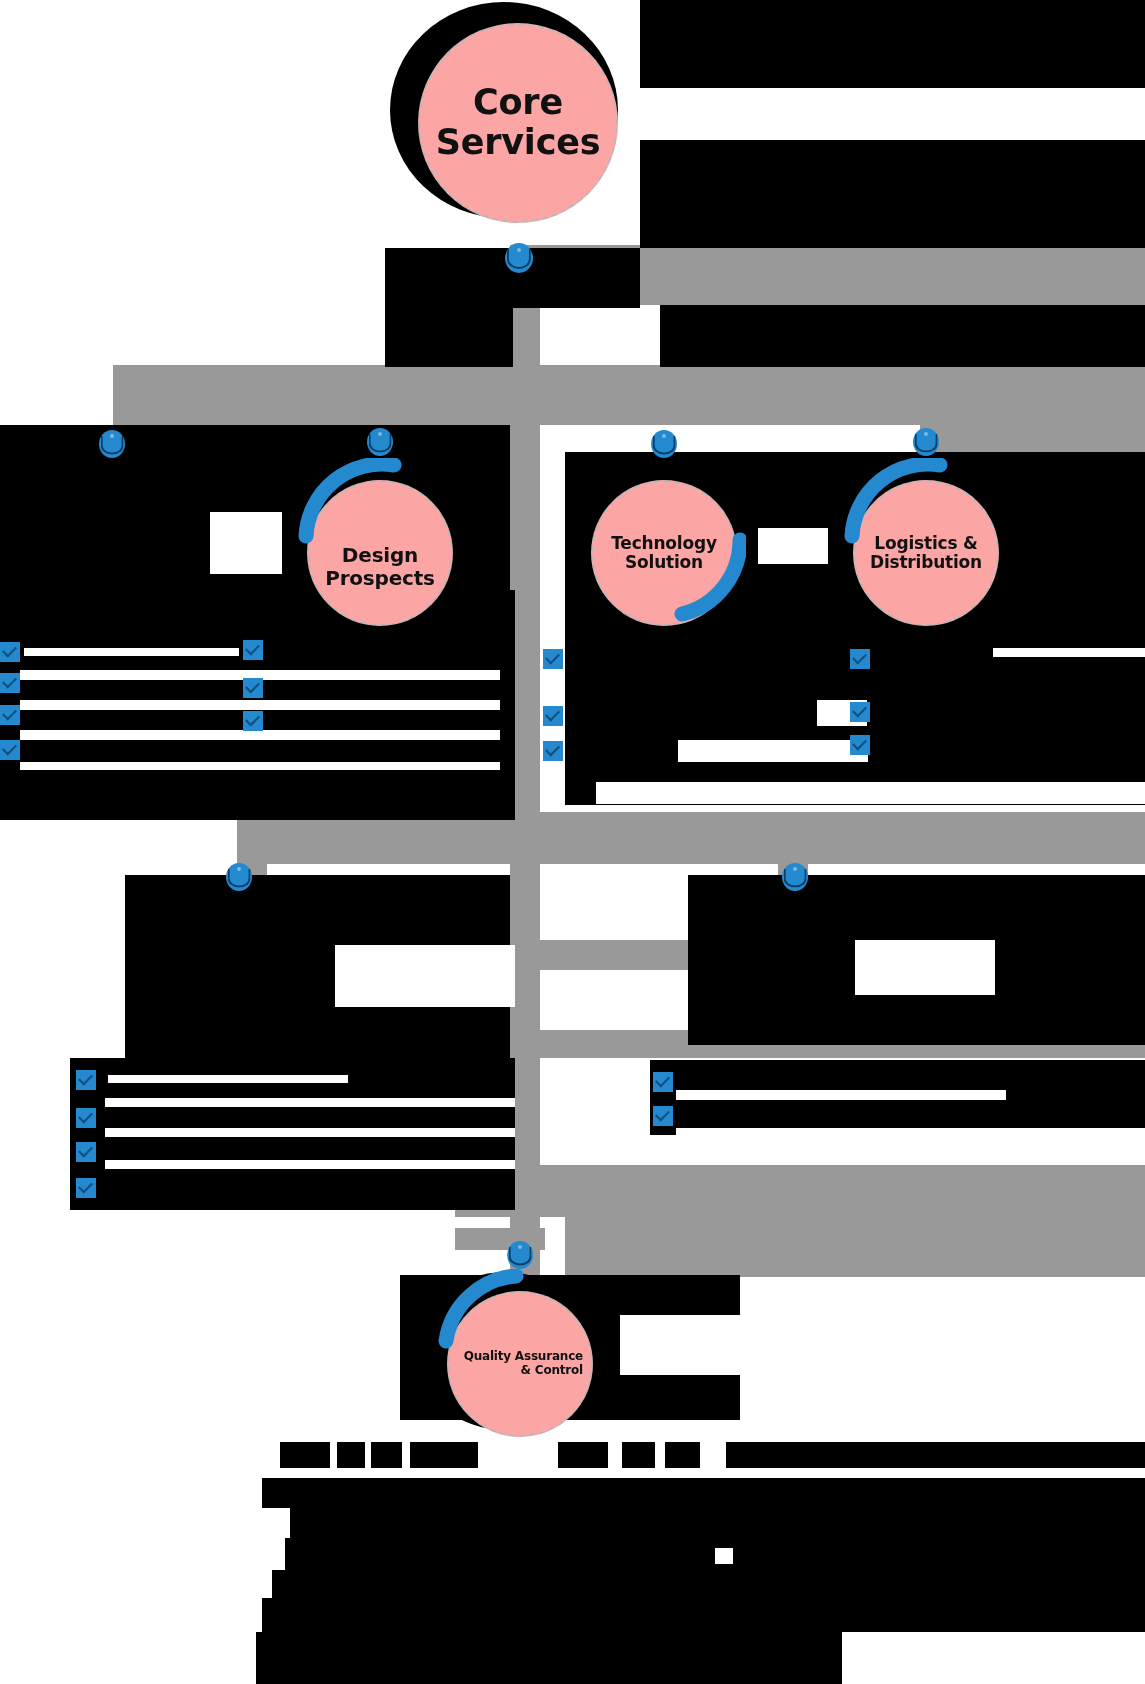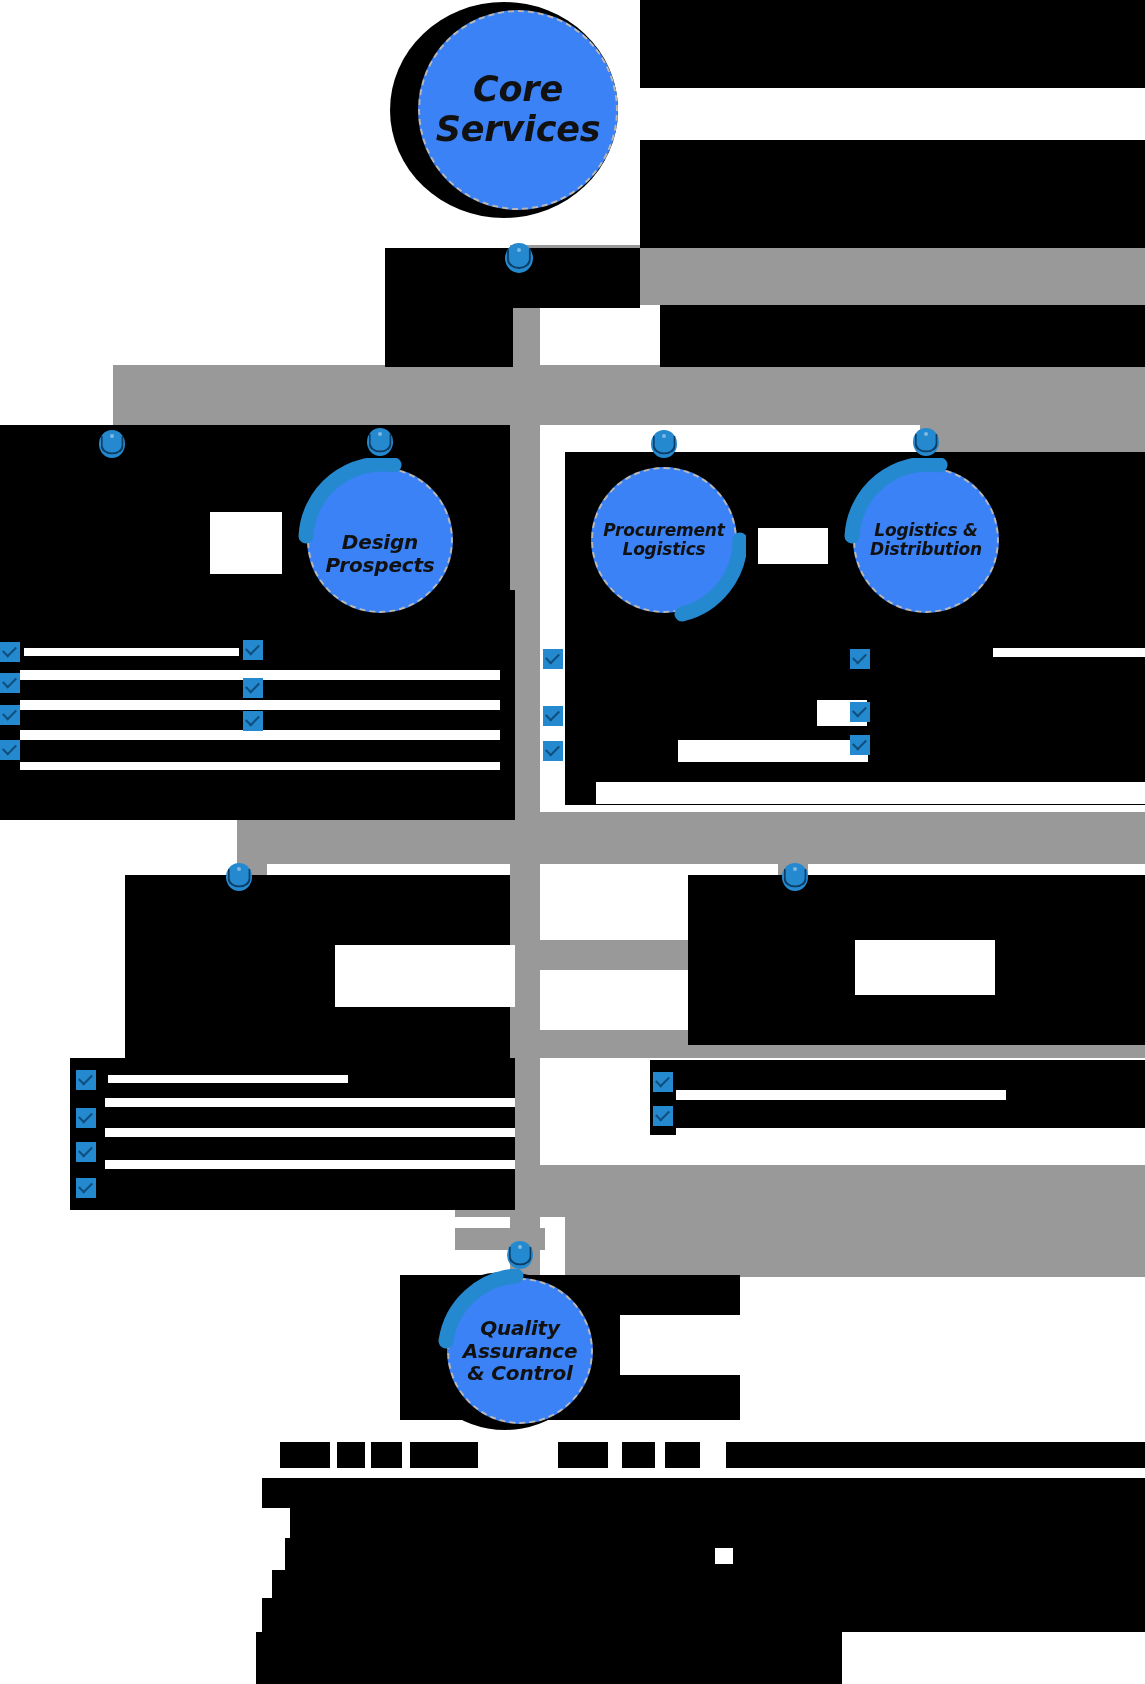--- a/index.html
+++ b/index.html
@@ -8,28 +8,27 @@
 
   
   .conn{position:absolute;background:#999999;}
 
   
   .redact{position:absolute;background:#000000;}
 
   
   .node{position:absolute;}
   .node .ring{
-    position:absolute;left:0;top:0;width:100%;height:100%;
+    position:absolute;left:0;top:13px;width:100%;height:100%;
     border-radius:50%;
-    background:#3b82f6;
+    background:#fca5a5;
     box-sizing:border-box;
     border:2px dashed #b8b8b8;
     display:flex;align-items:center;justify-content:center;
     z-index:3;
-    font-style:italic;
   }
   .node .label{
     color:#111111;font-weight:700;line-height:1.14;text-align:center;
     letter-spacing:-0.2px;padding:0 8px;
     font-family:"DejaVu Sans","Liberation Sans",sans-serif;
   }
   .node .arc{
     position:absolute;left:-9px;top:-9px;
     width:calc(100% + 18px);height:calc(100% + 18px);
     z-index:4;pointer-events:none;
@@ -202,21 +201,21 @@
   <div class="bullet" style="left:243px;top:711px;">
       <div class="chk"></div>
     </div>
   <div class="bullet" style="left:543px;top:741px;">
       <div class="chk"></div>
     </div>
 
   <div class="node" style="left:591px;top:467px;width:146px;height:146px;">
     <div class="shadowpad" style="left:-18px;top:-6px;width:164px;height:158px;"></div>
     <div class="ring">
-      <div class="label" style="font-size:17px;">Procurement Logistics</div>
+      <div class="label" style="font-size:17px;">Technology Solution</div>
     </div>
     <svg class="arc" viewBox="0 0 164 164">
       <path d="M 158 82 A 76 76 0 0 1 100 156" fill="none" stroke="#2589D0" stroke-width="15" stroke-linecap="round"></path>
     </svg>
   </div>
   <div class="pin" style="left:651px;top:430px;width:26px;height:28px;">
     <div class="pin-body">
         <div class="pin-dot"></div>
         <div class="pin-arc"></div>
       </div>
@@ -280,21 +279,21 @@
   <div class="bullet" style="left:653px;top:1072px;">
       <div class="chk"></div>
     </div>
   <div class="bullet" style="left:653px;top:1106px;">
       <div class="chk"></div>
     </div>
 
   <div class="node" style="left:447px;top:1278px;width:146px;height:146px;">
     <div class="shadowpad" style="left:-30px;top:-6px;width:176px;height:158px;"></div>
     <div class="ring">
-      <div class="label" style="font-size:20px;">Quality Assurance &amp; Control</div>
+      <div class="label" style="font-size:12px;text-align:right;">Quality Assurance &amp; Control</div>
     </div>
     <svg class="arc" viewBox="0 0 164 164">
       <path d="M 78 7 A 76 76 0 0 0 8 72" fill="none" stroke="#2589D0" stroke-width="15" stroke-linecap="round"></path>
     </svg>
   </div>
   <div class="pin" style="left:507px;top:1241px;width:26px;height:28px;">
     <div class="pin-body">
         <div class="pin-dot"></div>
         <div class="pin-arc"></div>
       </div>

